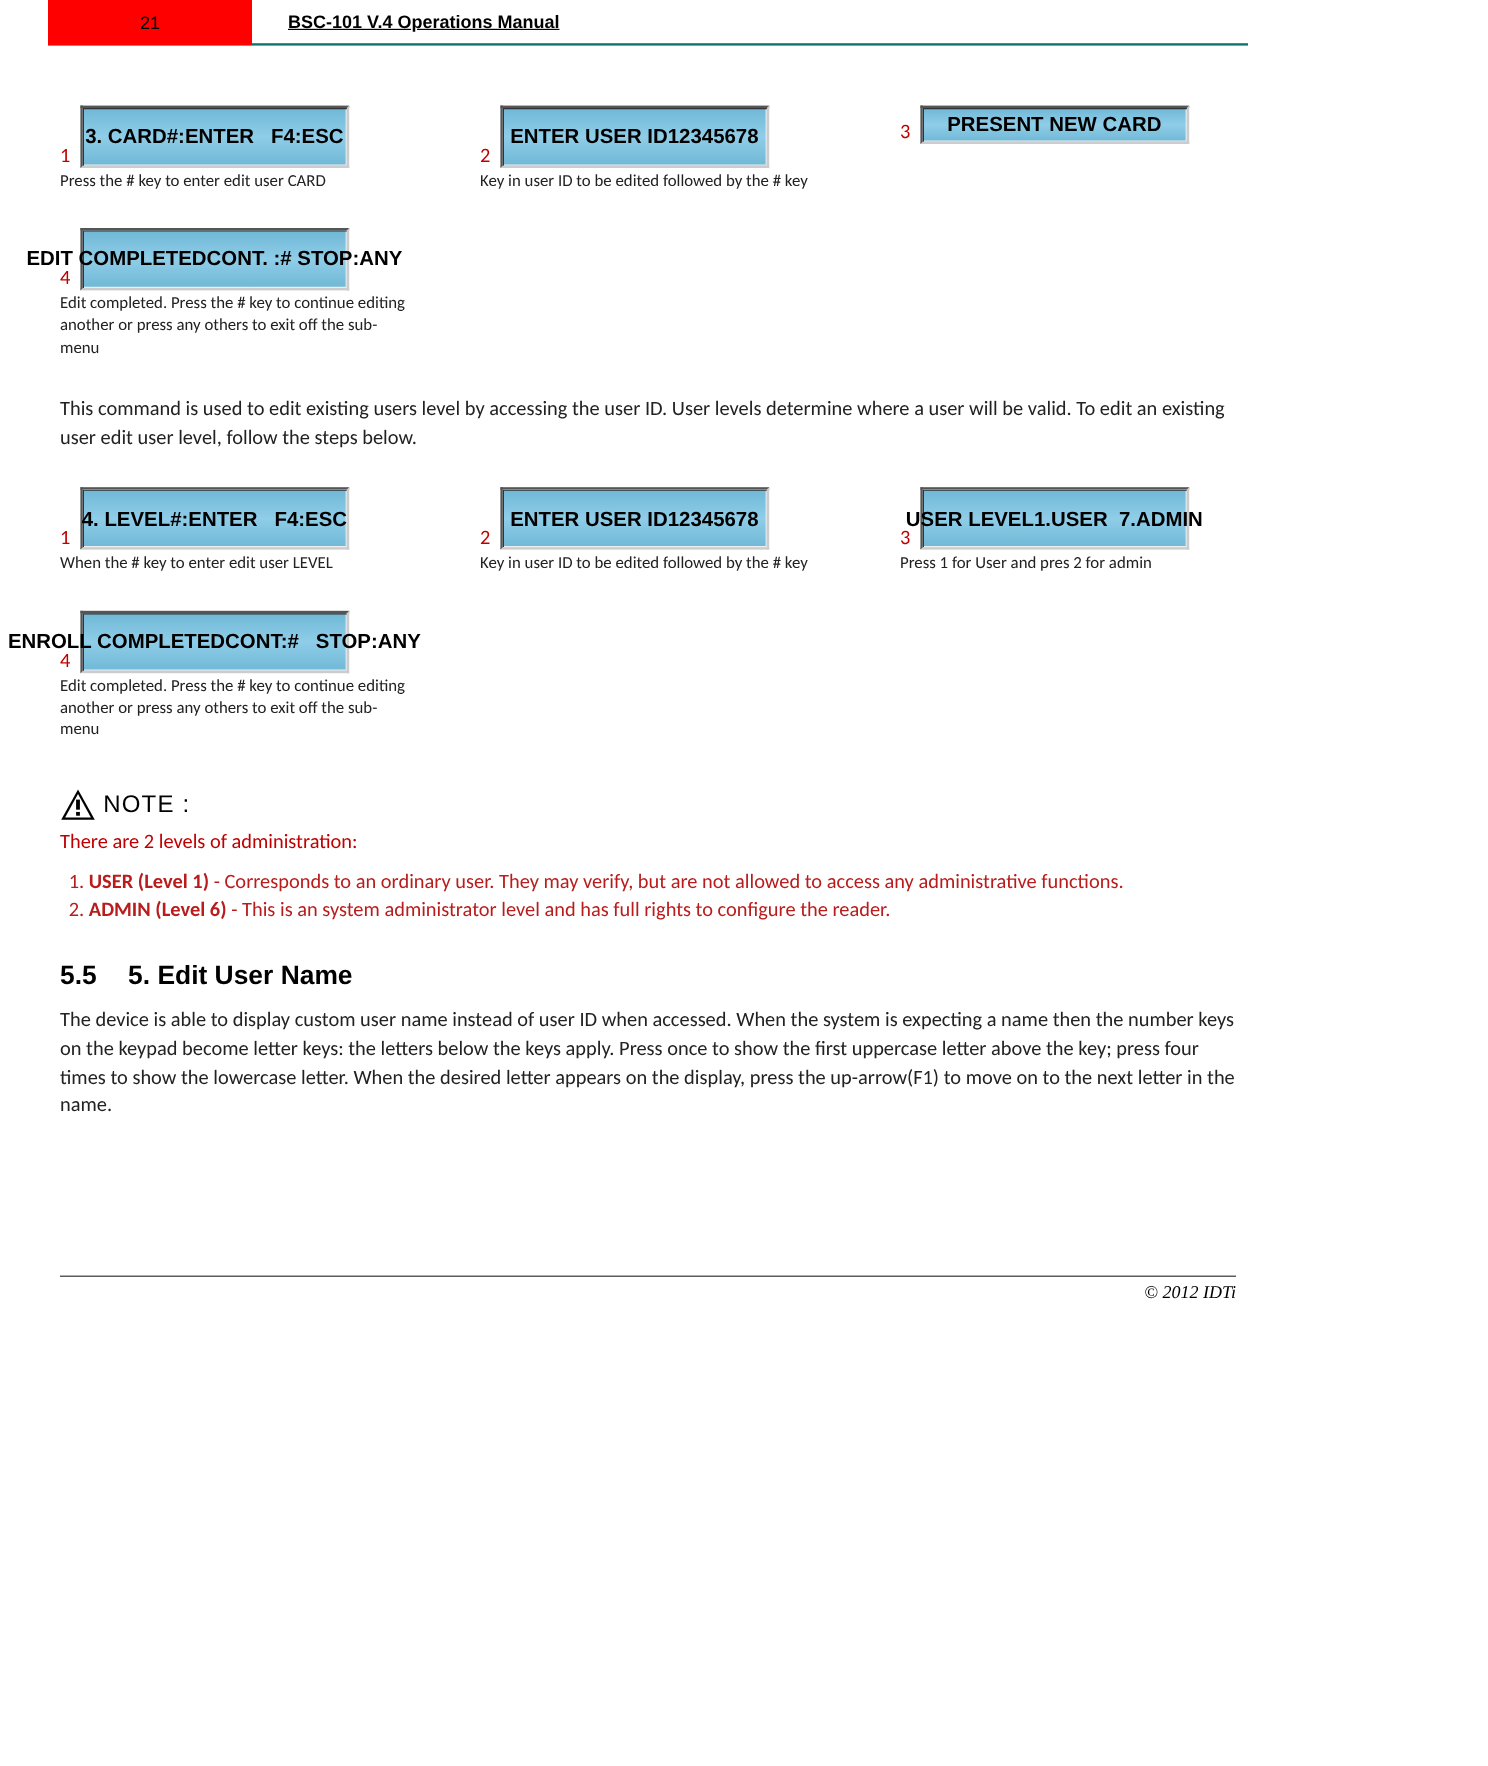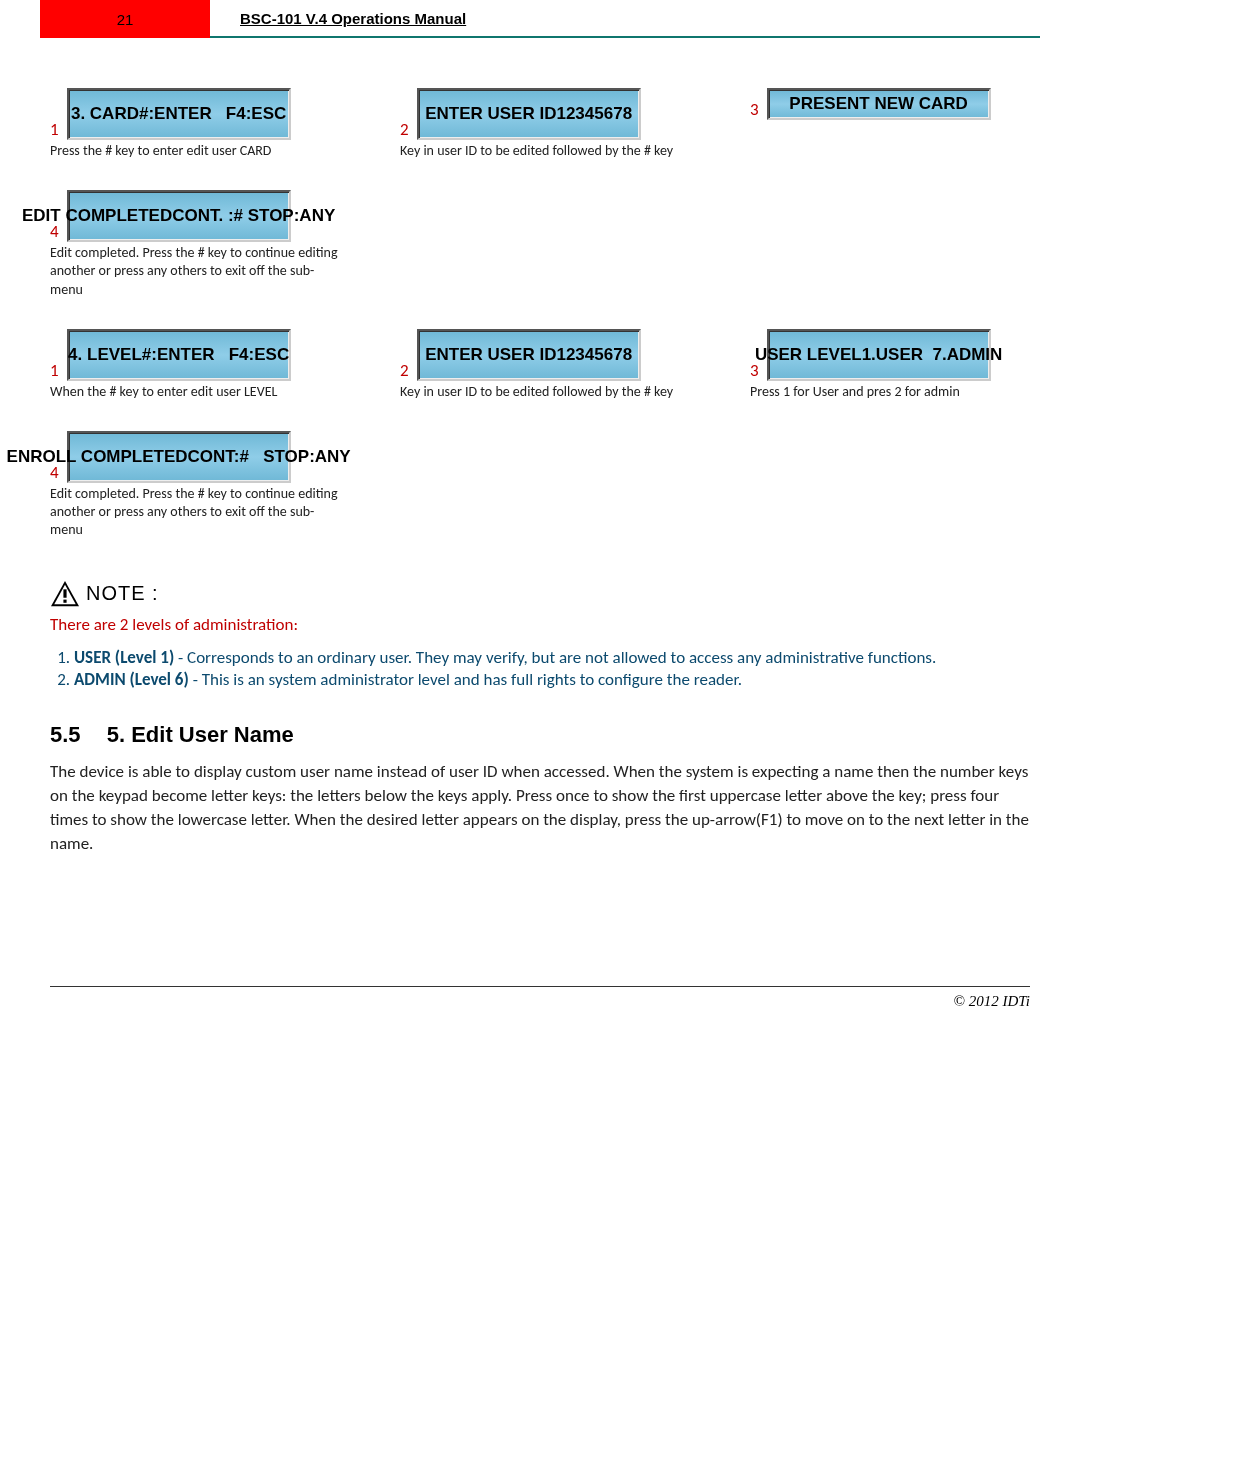--- a/index.html
+++ b/index.html
@@ -124,21 +124,21 @@
     letter-spacing: 1px;
   }
   .note-intro {
     color: #c00000;
     font-size: 17px;
     margin: 6px 0 12px 0;
   }
   ol.note-list {
     margin: 0 0 20px 0;
     padding-left: 24px;
-    color: #0c4a6e;
+    color: #b91c1c;
     font-size: 17px;
     line-height: 1.35;
   }
   ol.note-list b { font-weight: bold; }
   .footer {
     border-top: 1px solid #333;
     margin-top: 130px;
     padding-top: 6px;
     text-align: right;
     font-style: italic;
@@ -198,20 +198,21 @@
           <span class="step-num">4</span>
           <div class="lcd">
             <span class="l1">EDIT COMPLETED</span>
             <span class="l2">CONT. :# STOP:ANY</span>
           </div>
         </div>
         <div class="caption">Edit completed. Press the # key to continue editing another or press any others to exit off the sub-menu</div>
       </div>
     </div>
 
+    <p class="body">This command is used to edit existing users level by accessing the user ID. User levels determine where a user will be valid. To edit an existing user edit user level, follow the steps below.</p>
 
     <div class="step-row">
       <div class="step">
         <div class="step-row-inline">
           <span class="step-num">1</span>
           <div class="lcd">
             <span class="l1">4. LEVEL</span>
             <span class="l2">#:ENTER   F4:ESC</span>
           </div>
         </div>

